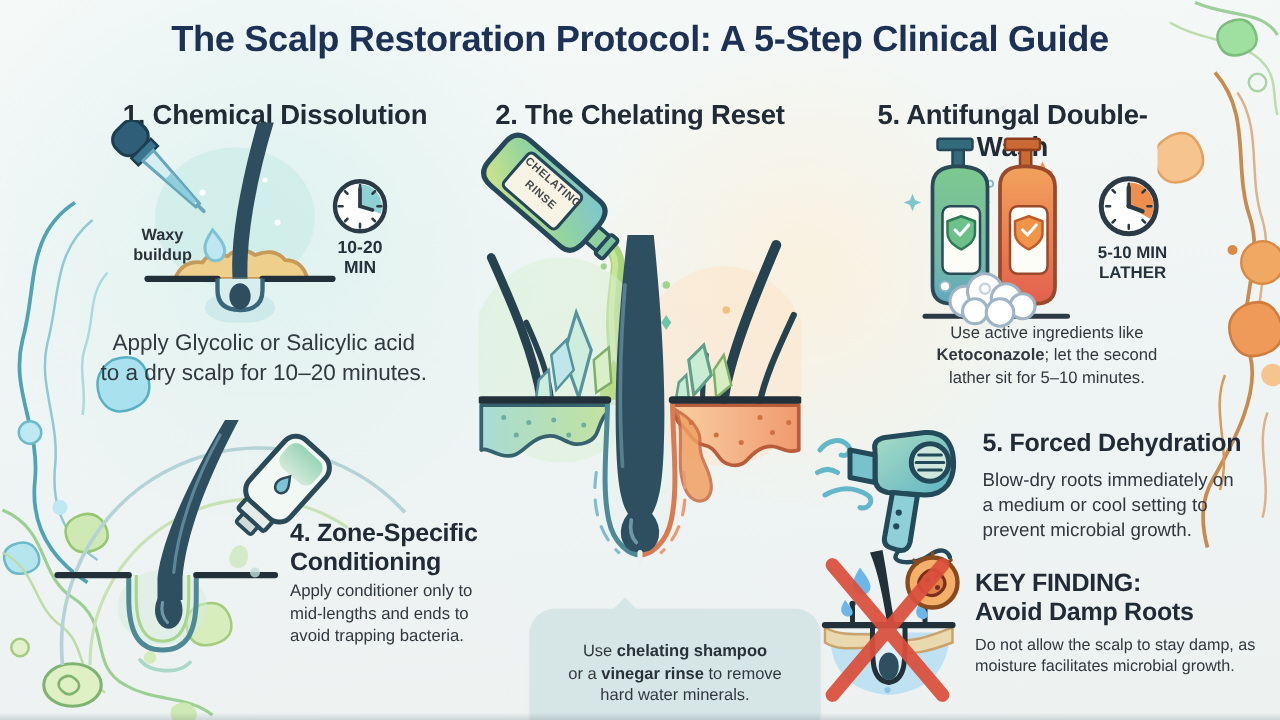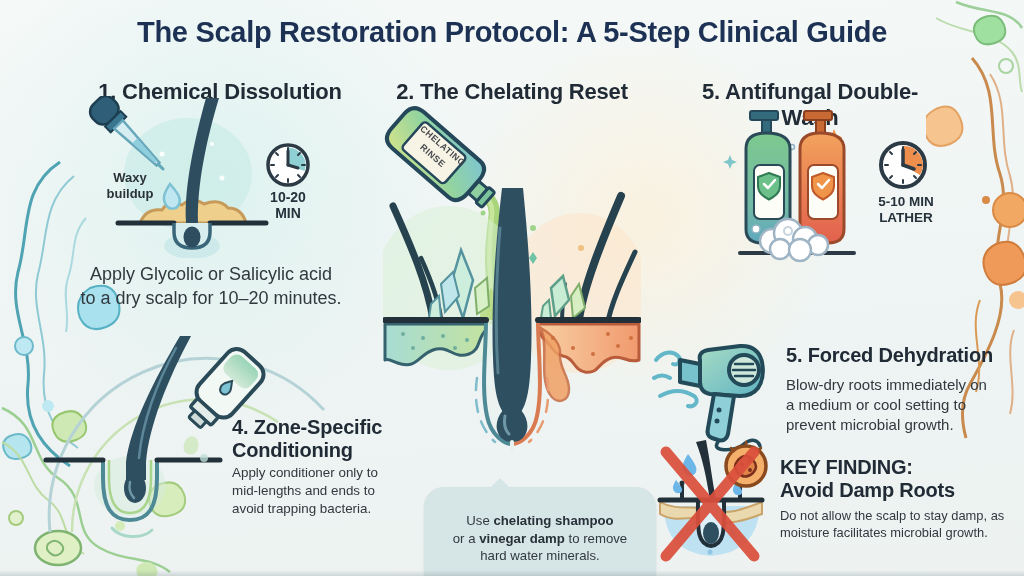--- a/index.html
+++ b/index.html
@@ -11,21 +11,21 @@
       radial-gradient(circle at 21% 32%, rgba(210,240,236,.6), rgba(210,240,236,0) 28%),
       linear-gradient(175deg,#f5f9f8 0%,#eef4f3 60%,#edf2f1 100%);
   }
   .abs{position:absolute;}
   .pre{white-space:pre-line;}
   .title{font-size:29px;font-weight:800;color:#1c3154;letter-spacing:-0.3px;text-align:center;}
   .h-step{font-size:22px;font-weight:800;color:#202b36;text-align:center;letter-spacing:-0.2px;}
   .h-side{font-size:19px;font-weight:800;color:#202b36;line-height:1.15;letter-spacing:-0.2px;}
   .body-txt{font-size:13px;color:#31393f;line-height:1.34;}
   .center{text-align:center;}
-  .small-bold{font-weight:700;color:#2b3339;}
+  .small-bold{font-weight:700;color:#2b3339;margin-top:10px;}
   .dur{font-size:14px;font-weight:800;color:#26323b;line-height:1.15;text-align:center;}
   .bubble{
     background:#d6e5e5;border-radius:20px;padding:25px 8px;
     box-shadow:0 1px 2px rgba(80,100,100,.18);
   }
   .bubble:before{
     content:"";position:absolute;top:-9px;left:66px;width:0;height:0;
     border-left:10px solid transparent;border-right:10px solid transparent;
     border-bottom:10px solid #d6e5e5;
   }
@@ -227,21 +227,21 @@
     <path d="M122 228 Q120 240 126 246" fill="none" stroke="#6e98a8" stroke-width="3" stroke-linecap="round"></path>
     <path d="M129 254 v9" stroke="#e8f2ee" stroke-width="4" stroke-linecap="round"></path>
 
     <path d="M2 132 H103 M155 132 H256" stroke="#22303a" stroke-width="6" stroke-linecap="round"></path>
 
     <path d="M94 190 C90 218 97 240 112 254" fill="none" stroke="#7fbccc" stroke-width="2.5" stroke-dasharray="12 10" stroke-linecap="round"></path>
     <path d="M164 190 C168 218 161 240 146 254" fill="none" stroke="#e89a70" stroke-width="2.5" stroke-dasharray="12 10" stroke-linecap="round"></path>
   </svg>
 
   <div class="abs bubble pre body-txt center" style="left:424px;top:487px;width:216px;font-size:13.2px"><span>Use </span><b>chelating shampoo</b><span>
-or a </span><b>vinegar damp</b><span> to remove
+or a </span><b>vinegar rinse</b><span> to remove
 hard water minerals.</span></div>
 
   <div class="abs h-step" style="left:690px;top:79px;width:240px">5. Antifungal Double-Wash</div>
 
   <svg class="abs" style="left:712px;top:103px" width="170" height="160" viewBox="0 0 170 160">
     <defs>
       <linearGradient id="gb" x1="0" y1="0" x2="0" y2="1">
         <stop offset="0" stop-color="#7dc98e"></stop>
           <stop offset="0.7" stop-color="#72b8a8"></stop>
           <stop offset="1" stop-color="#5fa8c0"></stop>
@@ -299,20 +299,23 @@
         <line x1="38" y1="38" x2="40" y2="40"></line>
       <line x1="40" y1="14" x2="38" y2="16"></line>
         <line x1="16" y1="38" x2="14" y2="40"></line>
     </g>
     <line x1="27" y1="27" x2="27" y2="12" stroke="#2b3a44" stroke-width="3.5" stroke-linecap="round"></line>
     <line x1="27" y1="27" x2="38" y2="31" stroke="#2b3a44" stroke-width="3.5" stroke-linecap="round"></line>
   </svg>
   <div class="abs pre dur" style="left:858px;top:194px;width:96px;font-size:13.5px">5-10 MIN
 LATHER</div>
 
+  <div class="abs pre body-txt center" style="left:700px;top:257px;width:275px;font-size:13.3px"><span>Use active ingredients like
+</span><b>Ketoconazole</b><span>; let the second
+lather sit for 5–10 minutes.</span></div>
 
   <svg class="abs" style="left:42px;top:336px" width="330" height="228" viewBox="0 0 330 228">
     <defs>
       <linearGradient id="g4" x1="0" y1="0" x2="0" y2="1">
         <stop offset="0" stop-color="#8fd0b0"></stop>
           <stop offset="1" stop-color="#cfe8d4"></stop>
       </linearGradient>
     </defs>
     <path d="M8 196 A158 158 0 0 1 282 74" fill="none" stroke="#b5d2d6" stroke-width="3"></path>
     <path d="M30 196 A132 132 0 0 1 236 86" fill="none" stroke="#c8e2b4" stroke-width="2.5"></path>

